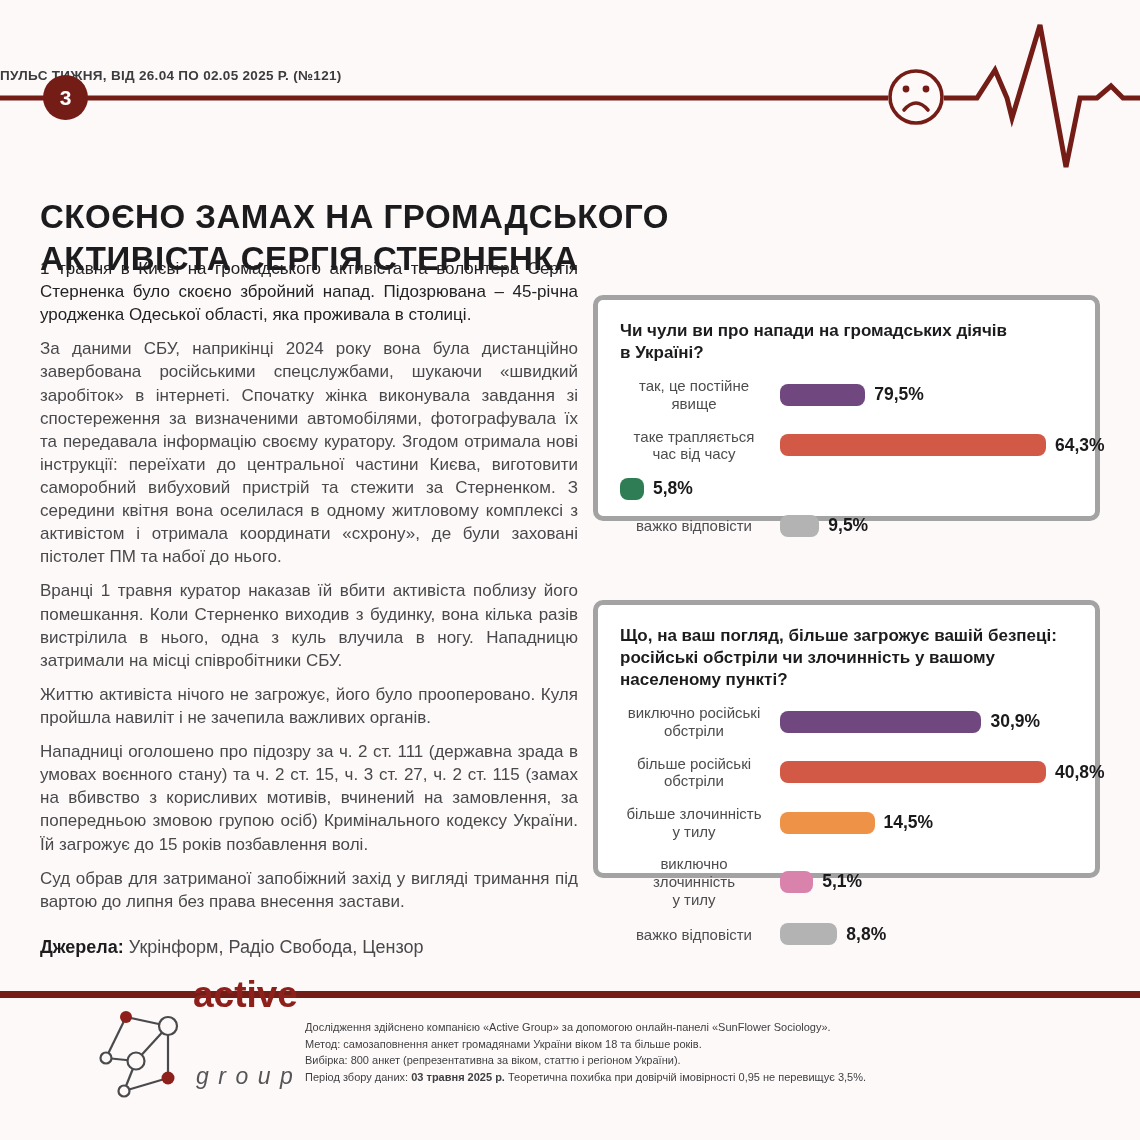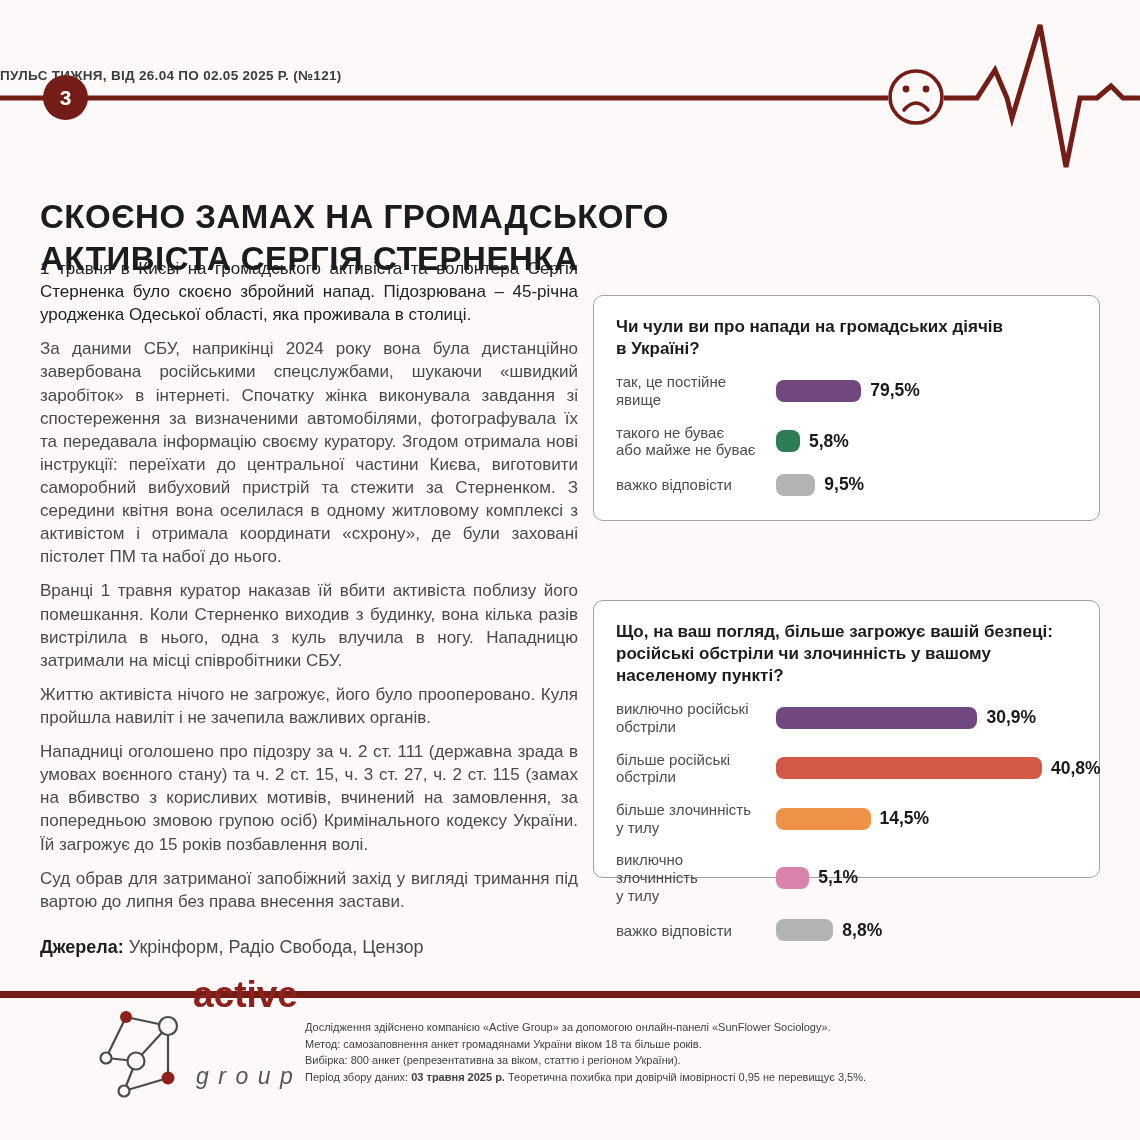--- a/index.html
+++ b/index.html
@@ -35,32 +35,32 @@
     font-size:17px; line-height:1.36; text-align:justify;
   }
   .article p { margin-bottom:11px; color:#49494b; }
   .article p.intro { color:#222224; }
   .sources { margin-top:22px; font-size:18px; text-align:left; }
   .sources .src-label { font-weight:bold; color:#1d1d1f; }
   .sources .src-list { color:#49494b; }
   
   .card {
     position:absolute; left:593px; width:507px;
-    background:#ffffff; border:1px solid #a3a3a3; border-radius:10px;
+    background:#ffffff; border:5px solid #a3a3a3; border-radius:10px;
     padding:20px 10px 16px 22px;
   }
   .card-1 { top:295px; height:226px; }
   .card-2 { top:600px; height:278px; }
   .card-title {
     font-size:17px; font-weight:bold; color:#1c1c1e;
     line-height:1.3; white-space:pre-line; margin-bottom:13px;
   }
   .crow { display:flex; align-items:center; margin-bottom:15px; }
   .clabel {
-    width:148px; margin-right:12px; text-align:left;
+    width:148px; margin-right:12px; text-align:center;
     font-size:15px; line-height:1.18; color:#4d4d4f; white-space:pre-line;
     flex-shrink:0;
   }
   .cbarwrap { display:flex; align-items:center; flex:1; }
   .cbar { height:22px; border-radius:8px; }
   .cval { margin-left:9px; font-size:17.5px; font-weight:bold; color:#1a1a1c; white-space:nowrap; }
   
   .footer-bar { position:absolute; left:0; top:991px; width:1140px; height:7px; background:#741D17; }
   .logo-svg { position:absolute; left:98px; top:1010px; }
   .logo-active {
@@ -116,22 +116,28 @@
   <div>
       <div class="crow">
         <div class="clabel">так, це постійне
 явище</div>
         <div class="cbarwrap">
           <div class="cbar" style="width: 85.2193px; background: rgb(112, 71, 127);"></div>
           <div class="cval">79,5%</div>
         </div>
       </div>
       <div class="crow">
-        <div class="clabel">такого не буває
-або майже не буває</div>
+        <div class="clabel">таке трапляється
+час від часу</div>
+        <div class="cbarwrap">
+          <div class="cbar" style="width: 266px; background: rgb(210, 89, 70);"></div>
+          <div class="cval">64,3%</div>
+        </div>
+      </div>
+      <div class="crow">
         <div class="cbarwrap">
           <div class="cbar" style="width: 23.9938px; background: rgb(46, 125, 84);"></div>
           <div class="cval">5,8%</div>
         </div>
       </div>
       <div class="crow">
         <div class="clabel">важко відповісти</div>
         <div class="cbarwrap">
           <div class="cbar" style="width: 39.3002px; background: rgb(179, 179, 179);"></div>
           <div class="cval">9,5%</div>

